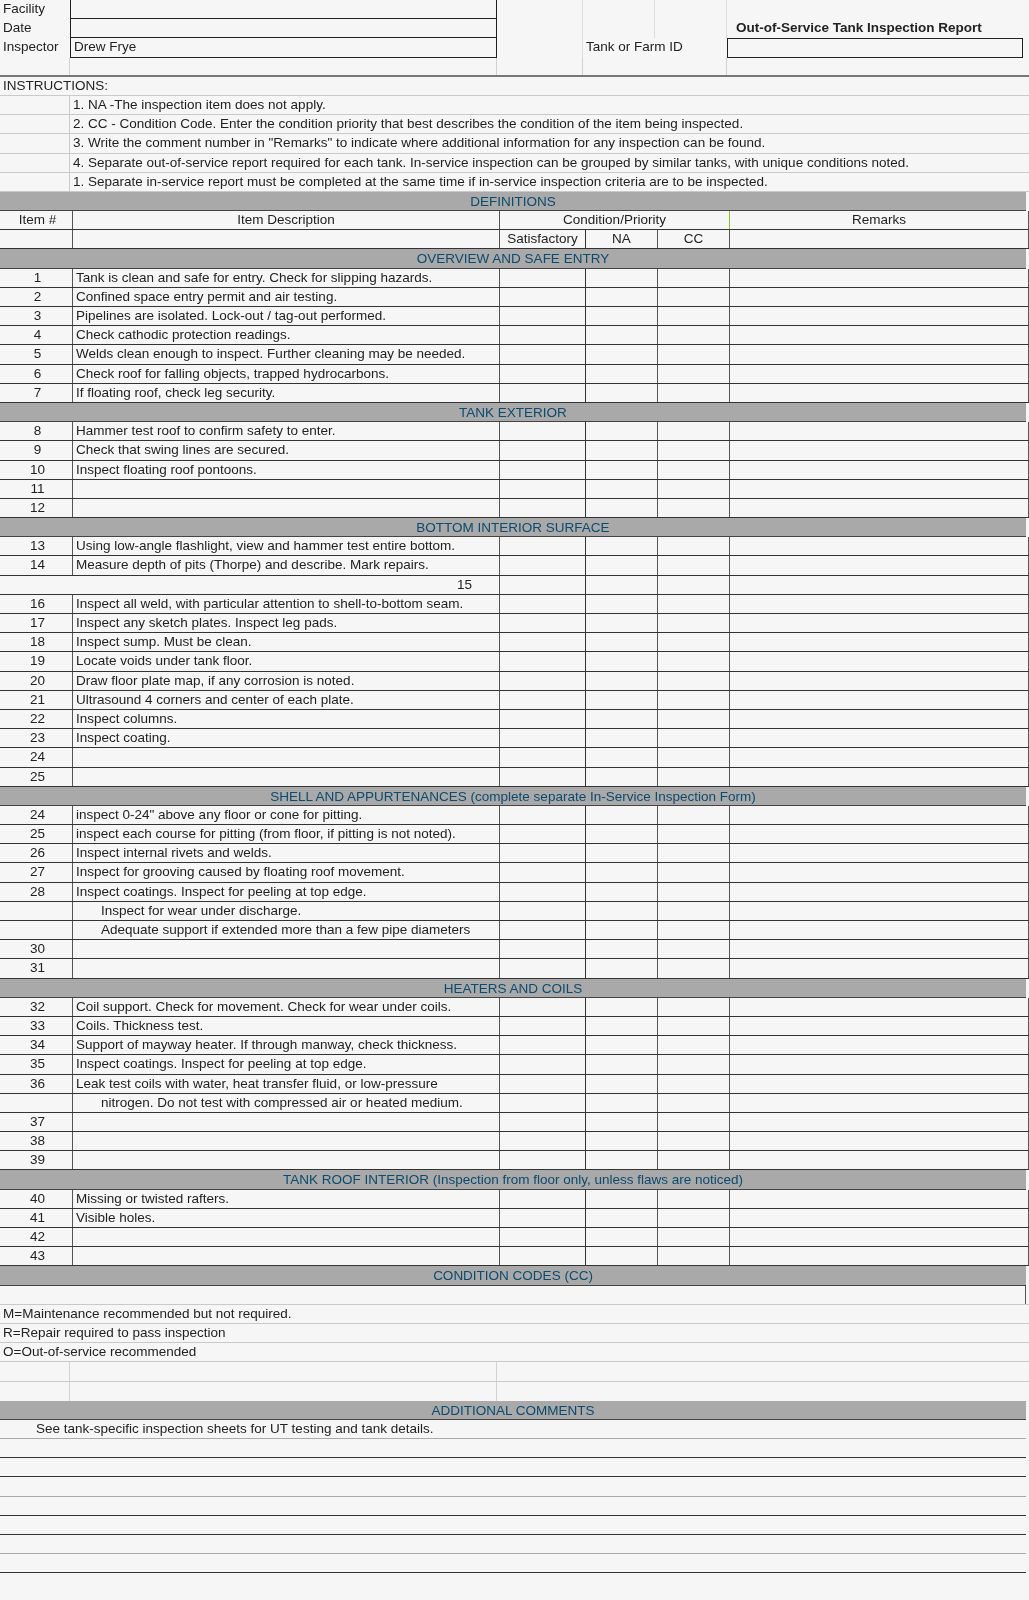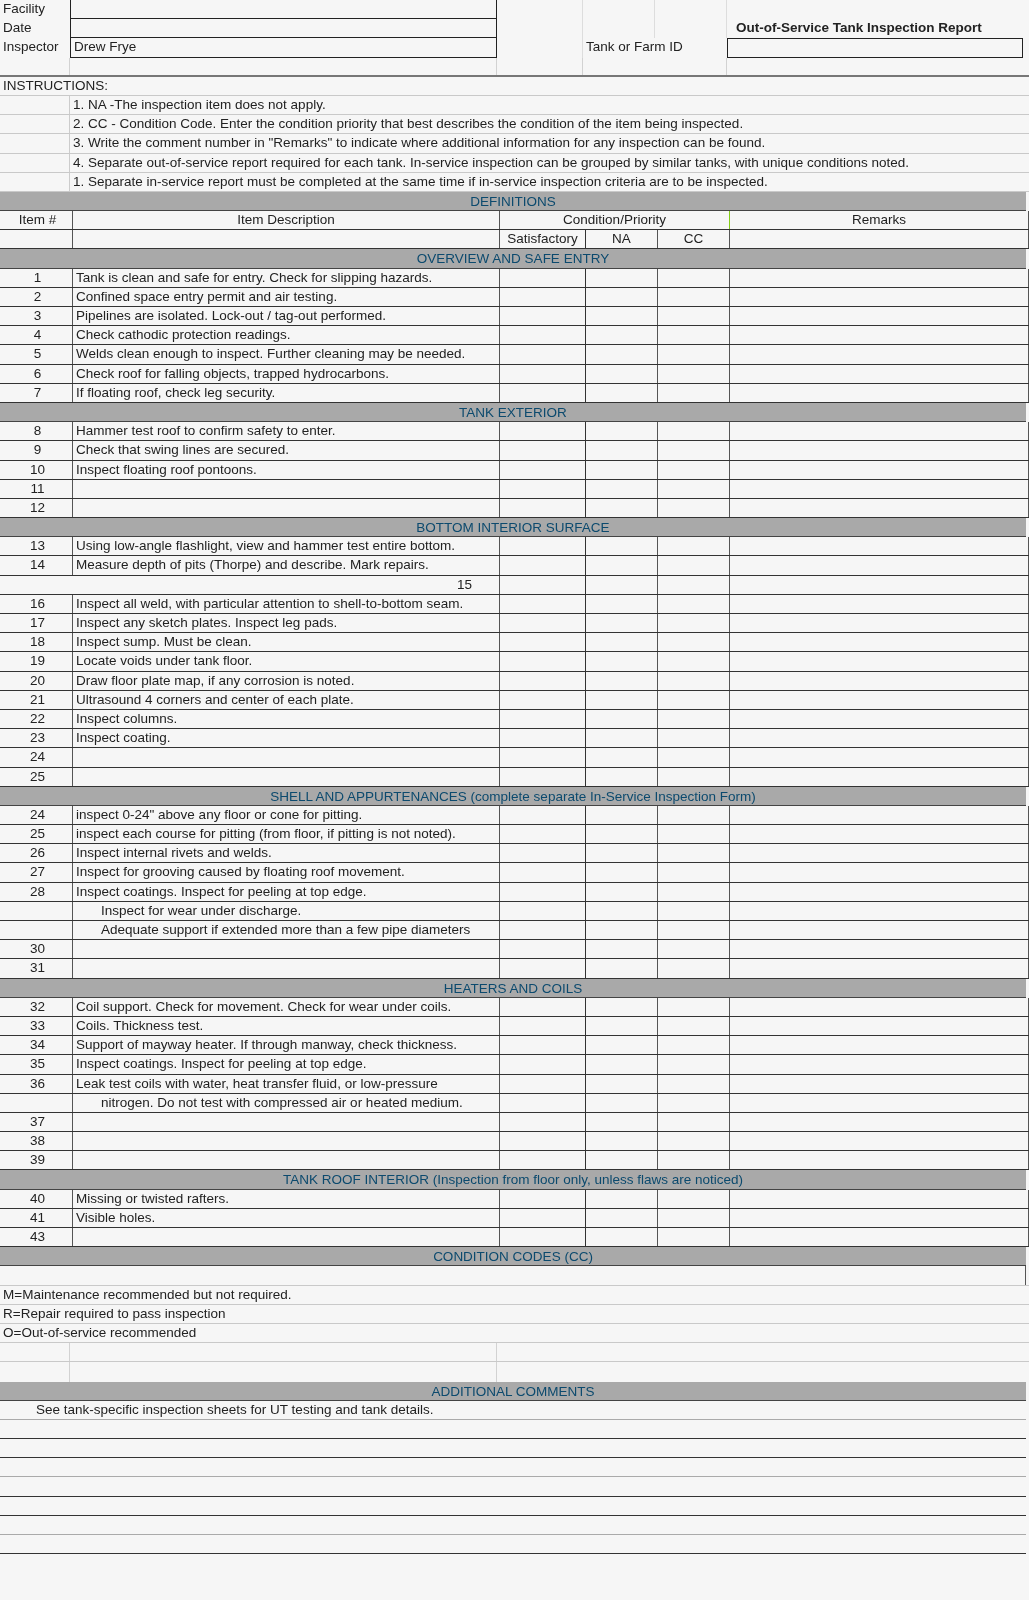--- a/index.html
+++ b/index.html
@@ -479,20 +479,28 @@
       </div>
       <div class="row dark">
         <div class="cell c-item">41</div>
         <div class="cell c-desc">Visible holes.</div>
         <div class="cell c-sat"></div>
         <div class="cell c-na"></div>
         <div class="cell c-cc"></div>
         <div class="cell c-rem"></div>
       </div>
       <div class="row dark">
+        <div class="cell c-item">42</div>
+        <div class="cell c-desc"></div>
+        <div class="cell c-sat"></div>
+        <div class="cell c-na"></div>
+        <div class="cell c-cc"></div>
+        <div class="cell c-rem"></div>
+      </div>
+      <div class="row dark">
         <div class="cell c-item">43</div>
         <div class="cell c-desc"></div>
         <div class="cell c-sat"></div>
         <div class="cell c-na"></div>
         <div class="cell c-cc"></div>
         <div class="cell c-rem"></div>
       </div>
     </div>
 
   <div class="section">CONDITION CODES (CC)</div>

